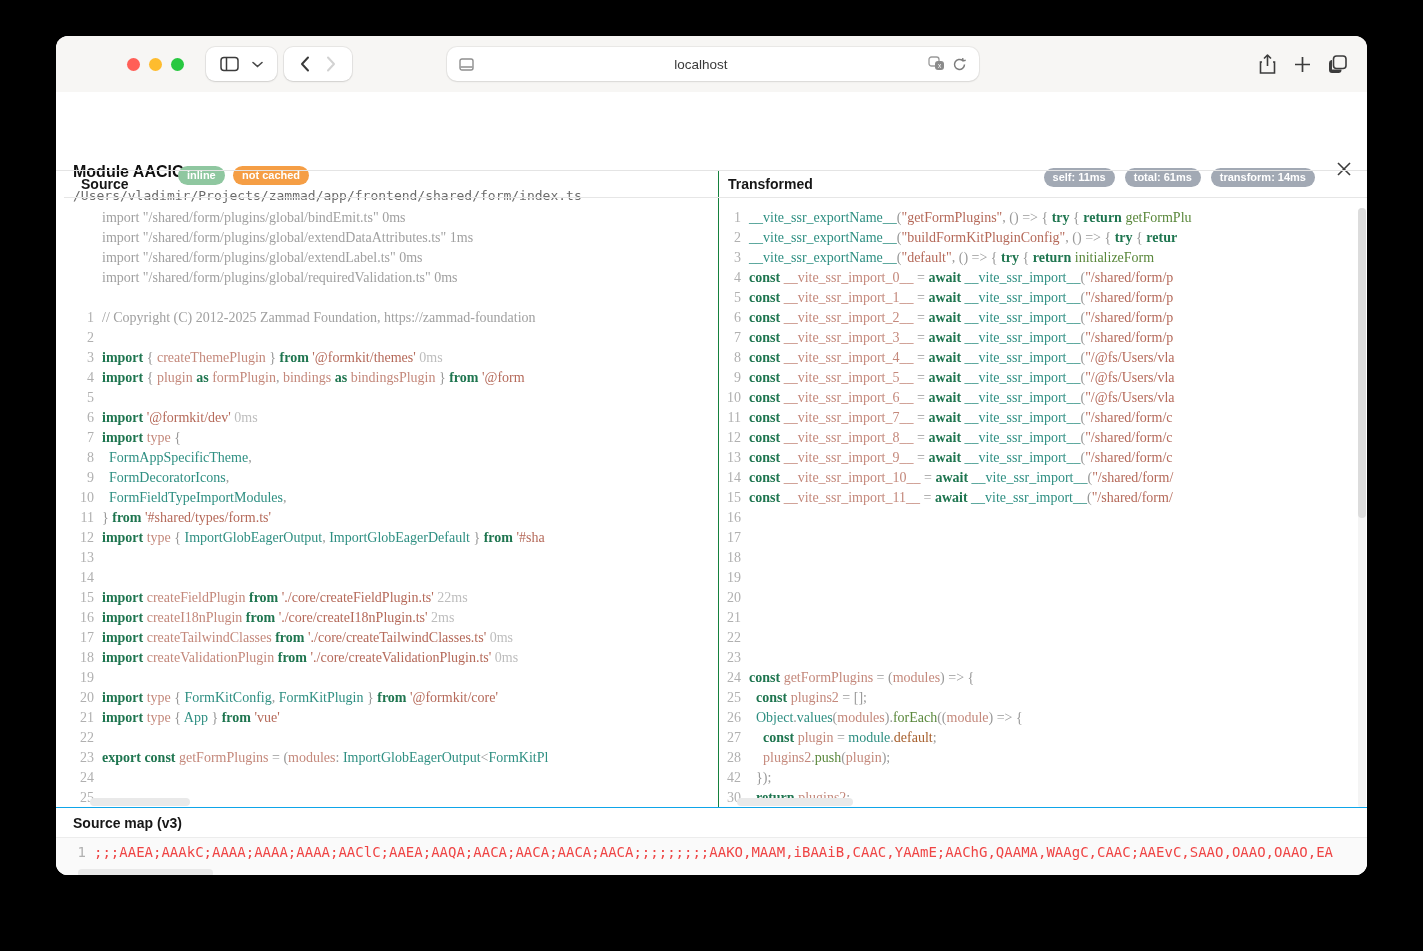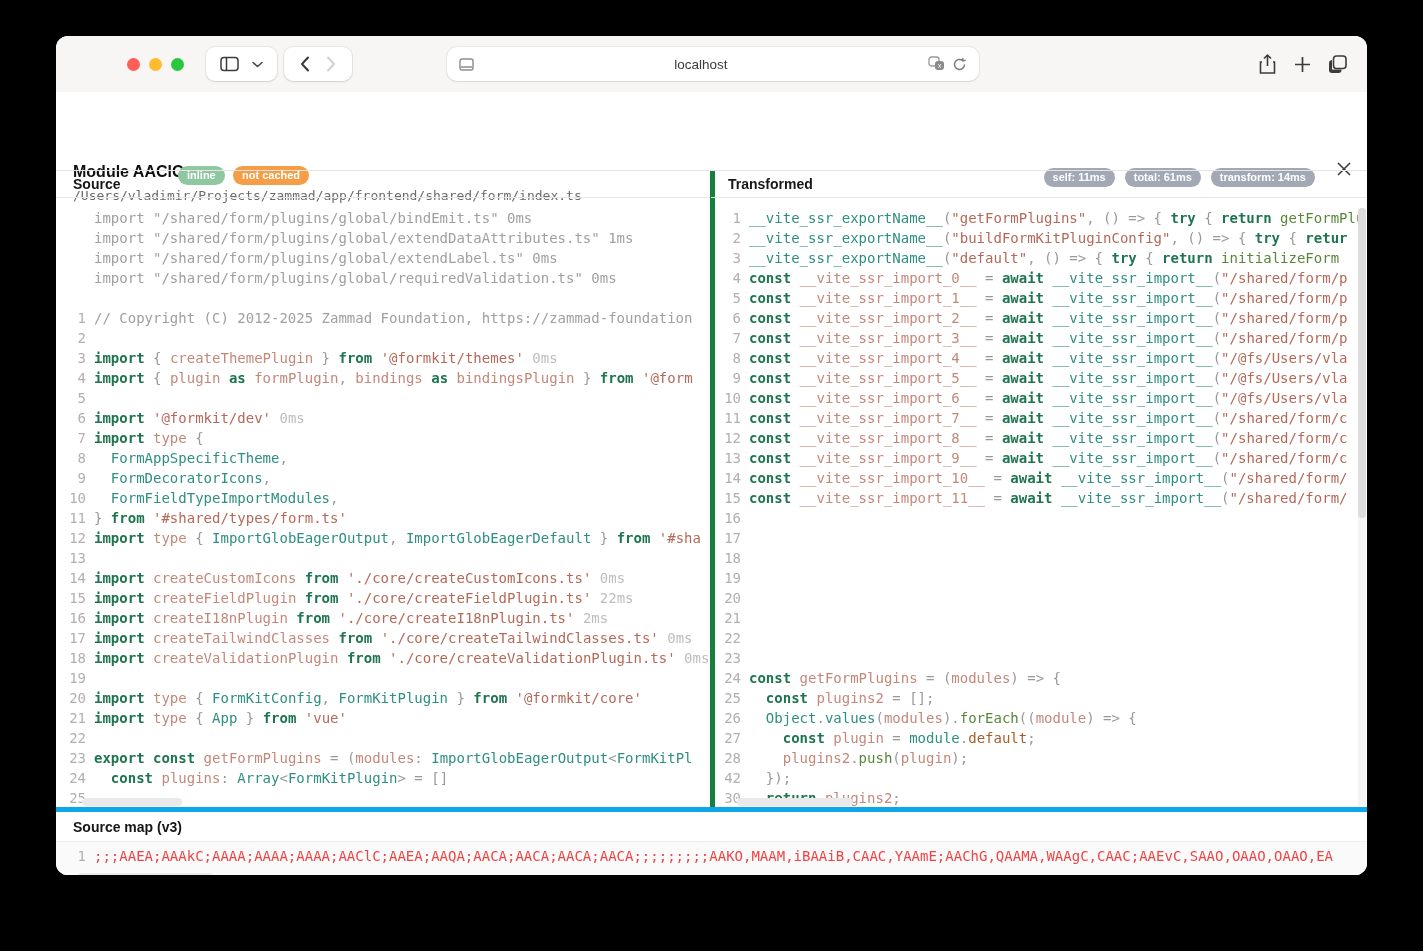--- a/index.html
+++ b/index.html
@@ -22,43 +22,43 @@
   .badge{position:absolute;top:74px;height:19px;line-height:19px;padding:0 9px;border-radius:10px;
     color:#fff;font-size:11px;font-weight:700;}
   .timings{position:absolute;right:52px;top:76px;display:flex;gap:10px;}
   .tbadge{height:19px;line-height:19px;padding:0 9px;border-radius:10px;color:#fff;font-size:11px;font-weight:700;
     background:var(--badge_timing);}
   .fpath{position:absolute;left:17px;top:96px;font-family:"DejaVu Sans Mono",monospace;font-size:13px;color:#6b6b6b;}
   .closex{position:absolute;right:14px;top:68px;width:18px;height:18px;cursor:pointer;}
   
   .panels{position:absolute;left:0;top:134px;width:100%;height:637px;border-top:1px solid #e4e4e4;}
   .panel{position:absolute;top:0;height:100%;overflow:hidden;}
-  .panel.src{left:0;width:654px;border-right:5px solid #15803d;}
+  .panel.src{left:8px;width:654px;border-right:1px solid #15803d;}
   .panel.trf{left:655px;width:656px;}
   .phead{height:26px;border-bottom:1px solid #e6e6e6;font-size:14px;font-weight:700;color:#161616;
     padding-left:17px;display:flex;align-items:center;}
   .codearea{position:relative;height:610px;overflow:hidden;padding-top:10px;box-sizing:border-box;
     font-family:"DejaVu Sans Mono",monospace;font-size:14px;line-height:20px;}
-  .cl{height:20px;white-space:pre;display:flex;}
+  .cl{height:20px;white-space:pre;display:flex;font-family:Liberation Serif, serif;}
   .g{width:30px;flex:0 0 30px;text-align:right;color:var(--line_number);margin-right:8px;}
   .cc{white-space:pre;color:#393a34;}
   .tk-k{color:var(--keyword);font-weight:600;}
   .tk-f{color:var(--function);}
   .tk-t{color:var(--type);}
   .tk-v{color:var(--variable);}
   .tk-s{color:var(--string);}
   .tk-o{color:var(--constant);}
   .tk-p{color:var(--punctuation);}
   .tk-c{color:var(--comment);}
   .tk-m{color:var(--time);}
   .hthumb{position:absolute;height:8px;border-radius:4px;background:#e9e9e9;}
   .vtrack{position:absolute;right:1px;top:37px;width:8px;height:600px;background:#f4f4f4;border-radius:4px;}
   .vthumb{position:absolute;left:0;top:0;width:8px;height:310px;background:#dcdcdc;border-radius:4px;}
   
-  .smap{position:absolute;left:0;top:771px;width:100%;height:68px;border-top:5px solid #0ea5e9;background:#fff;}
+  .smap{position:absolute;left:0;top:771px;width:100%;height:68px;border-top:1px solid #0ea5e9;background:#fff;}
   .smtitle{position:absolute;left:17px;top:7px;font-size:14px;font-weight:700;color:#161616;}
   .smbody{position:absolute;left:0;top:29px;width:100%;height:39px;background:#fafafa;border-top:1px solid #ececec;}
   .smline{position:absolute;left:0;top:4px;display:flex;font-family:"DejaVu Sans Mono",monospace;
     font-size:14px;line-height:20px;white-space:pre;color:#a5a5a5;width:100%;overflow:hidden;}
   svg{display:block;}
 </style>
 </head>
 <body>
 
 <div class="window">
@@ -173,31 +173,31 @@
             <div class="cl"><span class="g">4</span><span class="cc"><span class="tk-k">import</span><span class="tk-p"> { </span><span class="tk-v">plugin</span><span class="tk-p"> </span><span class="tk-k">as</span><span class="tk-p"> </span><span class="tk-v">formPlugin</span><span class="tk-p">, </span><span class="tk-v">bindings</span><span class="tk-p"> </span><span class="tk-k">as</span><span class="tk-p"> </span><span class="tk-v">bindingsPlugin</span><span class="tk-p"> } </span><span class="tk-k">from</span><span class="tk-p"> </span><span class="tk-s">'@form</span></span></div>
             <div class="cl"><span class="g">5</span><span class="cc"></span></div>
             <div class="cl"><span class="g">6</span><span class="cc"><span class="tk-k">import</span><span class="tk-p"> </span><span class="tk-s">'@formkit/dev'</span><span class="tk-m"> 0ms</span></span></div>
             <div class="cl"><span class="g">7</span><span class="cc"><span class="tk-k">import</span><span class="tk-v"> type</span><span class="tk-p"> {</span></span></div>
             <div class="cl"><span class="g">8</span><span class="cc"><span class="tk-t">  FormAppSpecificTheme</span><span class="tk-p">,</span></span></div>
             <div class="cl"><span class="g">9</span><span class="cc"><span class="tk-t">  FormDecoratorIcons</span><span class="tk-p">,</span></span></div>
             <div class="cl"><span class="g">10</span><span class="cc"><span class="tk-t">  FormFieldTypeImportModules</span><span class="tk-p">,</span></span></div>
             <div class="cl"><span class="g">11</span><span class="cc"><span class="tk-p">} </span><span class="tk-k">from</span><span class="tk-p"> </span><span class="tk-s">'#shared/types/form.ts'</span></span></div>
             <div class="cl"><span class="g">12</span><span class="cc"><span class="tk-k">import</span><span class="tk-v"> type</span><span class="tk-p"> { </span><span class="tk-t">ImportGlobEagerOutput</span><span class="tk-p">, </span><span class="tk-t">ImportGlobEagerDefault</span><span class="tk-p"> } </span><span class="tk-k">from</span><span class="tk-p"> </span><span class="tk-s">'#sha</span></span></div>
             <div class="cl"><span class="g">13</span><span class="cc"></span></div>
-            <div class="cl"><span class="g">14</span><span class="cc"><span class="tk-k">import</span><span class="tk-p"> </span><span class="tk-v">createCustomIcons</span><span class="tk-p"> </span><span class="tk-k">from</span><span class="tk-p"> </span><span class="tk-s">'./core/createCustomIcons.ts'</span><span class="tk-m"> 0ms</span></span></div>
+            <div class="cl"><span class="g">14</span></div>
             <div class="cl"><span class="g">15</span><span class="cc"><span class="tk-k">import</span><span class="tk-p"> </span><span class="tk-v">createFieldPlugin</span><span class="tk-p"> </span><span class="tk-k">from</span><span class="tk-p"> </span><span class="tk-s">'./core/createFieldPlugin.ts'</span><span class="tk-m"> 22ms</span></span></div>
             <div class="cl"><span class="g">16</span><span class="cc"><span class="tk-k">import</span><span class="tk-p"> </span><span class="tk-v">createI18nPlugin</span><span class="tk-p"> </span><span class="tk-k">from</span><span class="tk-p"> </span><span class="tk-s">'./core/createI18nPlugin.ts'</span><span class="tk-m"> 2ms</span></span></div>
             <div class="cl"><span class="g">17</span><span class="cc"><span class="tk-k">import</span><span class="tk-p"> </span><span class="tk-v">createTailwindClasses</span><span class="tk-p"> </span><span class="tk-k">from</span><span class="tk-p"> </span><span class="tk-s">'./core/createTailwindClasses.ts'</span><span class="tk-m"> 0ms</span></span></div>
             <div class="cl"><span class="g">18</span><span class="cc"><span class="tk-k">import</span><span class="tk-p"> </span><span class="tk-v">createValidationPlugin</span><span class="tk-p"> </span><span class="tk-k">from</span><span class="tk-p"> </span><span class="tk-s">'./core/createValidationPlugin.ts'</span><span class="tk-m"> 0ms</span></span></div>
             <div class="cl"><span class="g">19</span><span class="cc"></span></div>
             <div class="cl"><span class="g">20</span><span class="cc"><span class="tk-k">import</span><span class="tk-v"> type</span><span class="tk-p"> { </span><span class="tk-t">FormKitConfig</span><span class="tk-p">, </span><span class="tk-t">FormKitPlugin</span><span class="tk-p"> } </span><span class="tk-k">from</span><span class="tk-p"> </span><span class="tk-s">'@formkit/core'</span></span></div>
             <div class="cl"><span class="g">21</span><span class="cc"><span class="tk-k">import</span><span class="tk-v"> type</span><span class="tk-p"> { </span><span class="tk-t">App</span><span class="tk-p"> } </span><span class="tk-k">from</span><span class="tk-p"> </span><span class="tk-s">'vue'</span></span></div>
             <div class="cl"><span class="g">22</span><span class="cc"></span></div>
             <div class="cl"><span class="g">23</span><span class="cc"><span class="tk-k">export</span><span class="tk-p"> </span><span class="tk-k">const</span><span class="tk-p"> </span><span class="tk-v">getFormPlugins</span><span class="tk-p"> = (</span><span class="tk-v">modules</span><span class="tk-p">: </span><span class="tk-t">ImportGlobEagerOutput</span><span class="tk-p">&lt;</span><span class="tk-t">FormKitPl</span></span></div>
-            <div class="cl"><span class="g">24</span><span class="cc"><span class="tk-p">  </span><span class="tk-k">const</span><span class="tk-p"> </span><span class="tk-v">plugins</span><span class="tk-p">: </span><span class="tk-t">Array</span><span class="tk-p">&lt;</span><span class="tk-t">FormKitPlugin</span><span class="tk-p">&gt; = []</span></span></div>
+            <div class="cl"><span class="g">24</span></div>
             <div class="cl"><span class="g">25</span><span class="cc"></span></div>
           </div>
 
       </div>
       <div class="hthumb" style="left:26px;top:627px;width:100px;"></div>
     </div>
     <div class="panel trf">
       <div class="phead">Transformed</div>
       <div class="codearea">
         <div class="lines">

